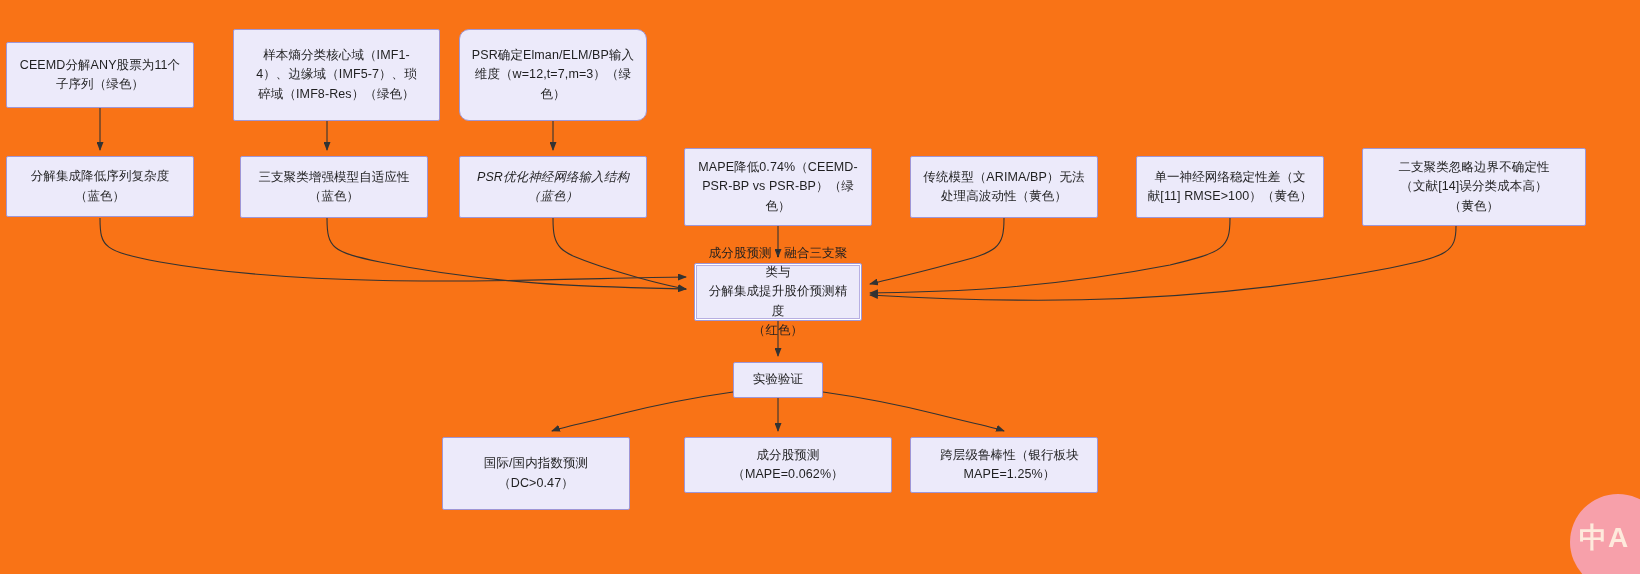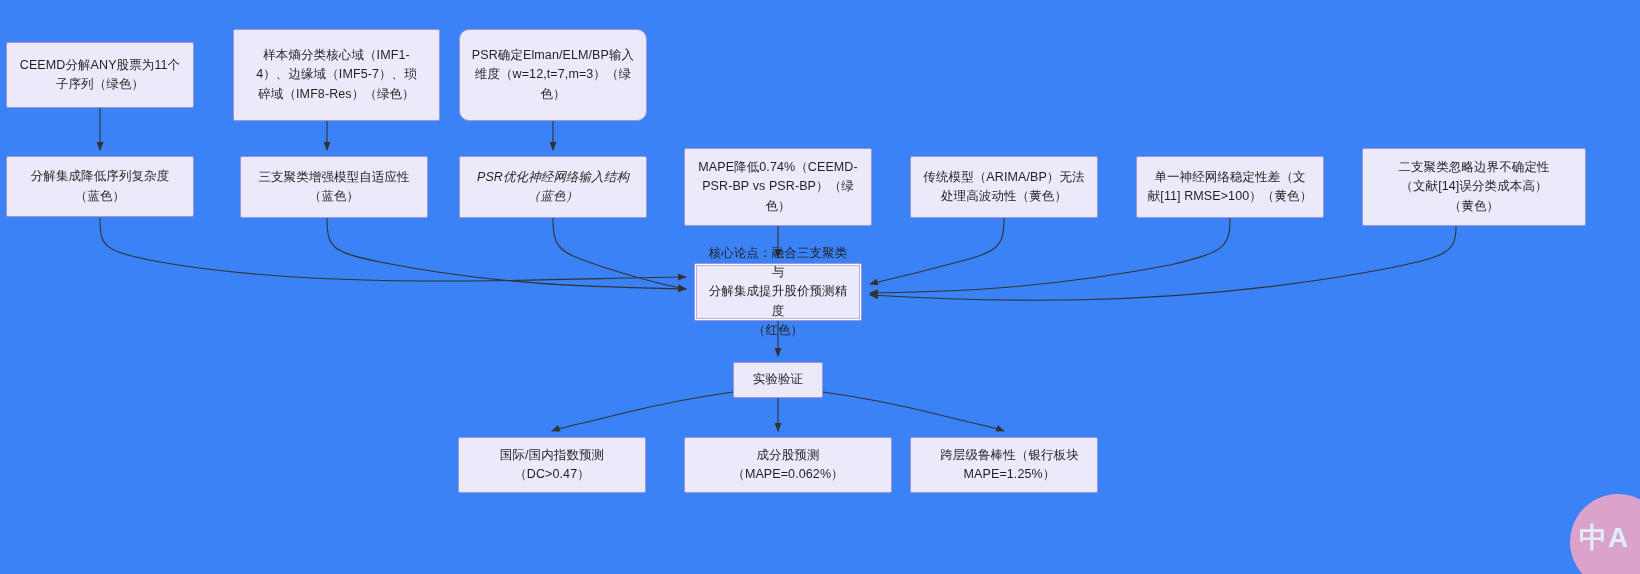--- a/index.html
+++ b/index.html
@@ -7,21 +7,21 @@
     padding: 0;
     background: #ffffff;
   }
   body {
     font-family: "Liberation Sans", "DejaVu Sans", sans-serif;
   }
   #canvas {
     position: relative;
     width: 1640px;
     height: 574px;
-    background: #3b82f6;
+    background: #f97316;
     overflow: hidden;
   }
   #edge-layer {
     position: absolute;
     left: 0;
     top: 0;
     width: 1640px;
     height: 574px;
     pointer-events: none;
   }
@@ -140,28 +140,28 @@
       <div class="node" style="left: 1136px; top: 156px; width: 188px; height: 62px;">
         <span class="node-text">单一神经网络稳定性差（文
 献[11] RMSE&gt;100）（黄色）</span>
       </div>
       <div class="node" style="left: 1362px; top: 148px; width: 224px; height: 78px;">
         <span class="node-text">二支聚类忽略边界不确定性
 （文献[14]误分类成本高）
 （黄色）</span>
       </div>
       <div class="node emphasis" style="left: 694px; top: 263px; width: 168px; height: 58px;">
-        <span class="node-text">核心论点：融合三支聚类与
+        <span class="node-text">成分股预测：融合三支聚类与
 分解集成提升股价预测精度
 （红色）</span>
       </div>
       <div class="node" style="left: 733px; top: 362px; width: 90px; height: 36px;">
         <span class="node-text">实验验证</span>
       </div>
-      <div class="node" style="left: 458px; top: 437px; width: 188px; height: 56px;">
+      <div class="node" style="left: 442px; top: 437px; width: 188px; height: 73px;">
         <span class="node-text">国际/国内指数预测
 （DC&gt;0.47）</span>
       </div>
       <div class="node" style="left: 684px; top: 437px; width: 208px; height: 56px;">
         <span class="node-text">成分股预测
 （MAPE=0.062%）</span>
       </div>
       <div class="node" style="left: 910px; top: 437px; width: 188px; height: 56px; padding-left: 19px;">
         <span class="node-text">跨层级鲁棒性（银行板块
 MAPE=1.25%）</span>

